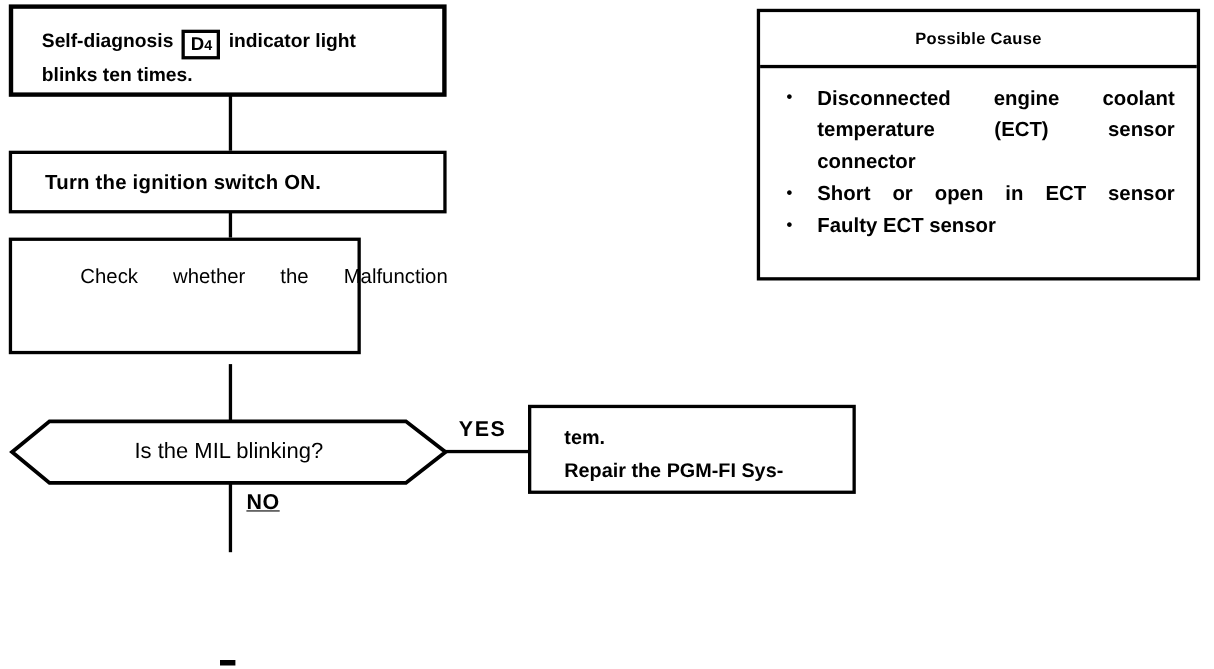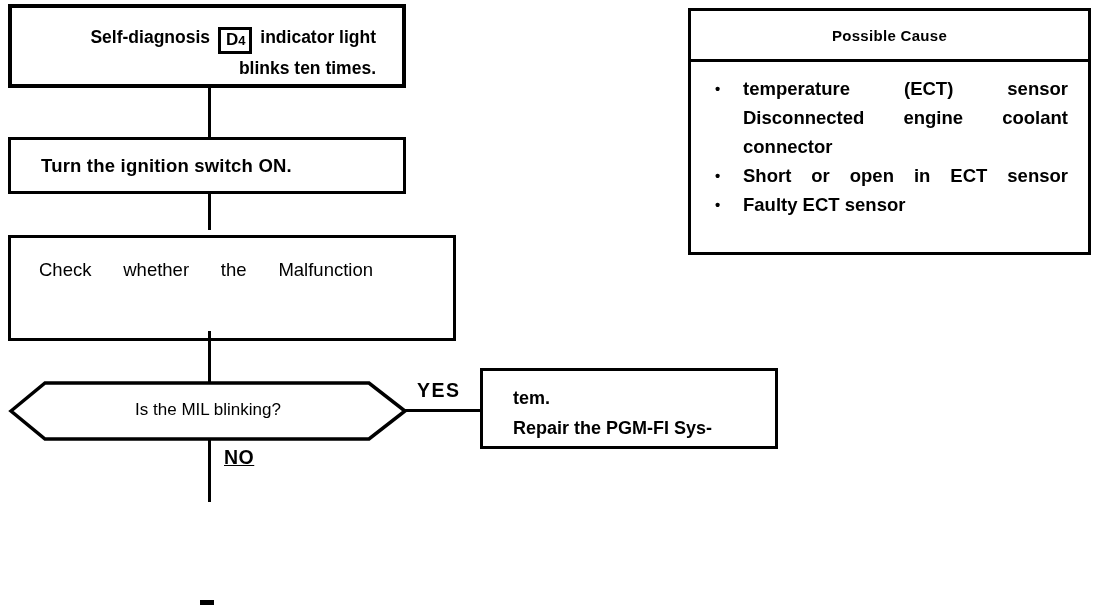--- a/index.html
+++ b/index.html
@@ -16,45 +16,45 @@
     position:absolute;
     border:3px solid #000;
     background:#fff;
   }
   .thick { border-width:4px; }
   .vline,.hline { position:absolute; background:#000; }
   .jl { text-align:justify; text-align-last:justify; }
 
   
   .start-box { left:8px; top:4px; width:398px; height:84px; }
-  .start-box p { padding:15px 8px 0 26px; font-size:17.5px; font-weight:700; line-height:28px; width:372px;text-align:right; }
+  .start-box p { padding:15px 8px 0 26px; font-size:17.5px; font-weight:700; line-height:28px; width:372px; }
   .badge {
     display:inline-block; border:3px solid #000; background:#fff;
     line-height:18px; padding:0 4px 1px 5px; margin:0 3px;
     font-weight:700; vertical-align:-2px;
   }
   .badge .bm { font-size:17px; }
   .badge .bs { font-size:13px; }
 
   
   .ignition-box { left:8px; top:137px; width:398px; height:57px; }
   .ignition-box p { padding:15px 0 0 30px; font-size:18.5px; font-weight:700; letter-spacing:.2px; }
 
   
-  .checkmil-box { left:8px; top:235px; width:448px; height:106px; }
+  .checkmil-box { left:8px; top:216px; width:320px; height:106px;padding-left:34px; }
   .checkmil-box .lines { padding:16px 0 0 28px; font-size:18.5px; font-weight:400; line-height:32px; }
   .checkmil-box .lines div { width:334px; }
 
   
   .hex-wrap { position:absolute; left:8px; top:380px; width:400px; height:62px; }
   .hex-wrap svg { position:absolute; left:0; top:0; }
   .hex-label {
     position:absolute; left:0; top:0; width:400px; height:62px;
     display:flex; align-items:center; justify-content:center;
-    font-size:17px; font-weight:400; padding-bottom:2px;text-align:center;
+    font-size:20px; font-weight:400; padding-bottom:2px;text-align:center;
   }
   .yes-label { position:absolute; left:417px; top:379px; font-size:19.5px; font-weight:700; letter-spacing:1.5px; }
   .no-label  { position:absolute; left:224px; top:446px; font-size:19.5px; font-weight:700; letter-spacing:.5px;text-decoration:underline; }
 
   
   .repair-box { left:480px; top:368px; width:298px; height:81px; }
   .repair-box .lines { padding:12px 0 0 30px; font-size:18px; font-weight:700; line-height:30px; }
 
   
   .pcm-box { left:8px; top:500px; width:398px; height:100px; border-width:4px; }
@@ -129,22 +129,22 @@
 
   <div class="vline conn-tick"></div>
 
   <div class="box cause-box">
     <div class="cause-header">Possible Cause</div>
     <div class="cause-list">
 
       <div class="cause-item">
         <span class="bullet">•</span>
         <div class="itxt">
+          <div class="jl">Disconnected engine coolant</div>
           <div class="jl">temperature (ECT) sensor</div>
-          <div class="jl">Disconnected engine coolant</div>
           <div>connector</div>
         </div>
       </div>
 
       <div class="cause-item">
         <span class="bullet">•</span>
         <div class="itxt">
           <div class="jl">Short or open in ECT sensor</div>
         </div>
       </div>

